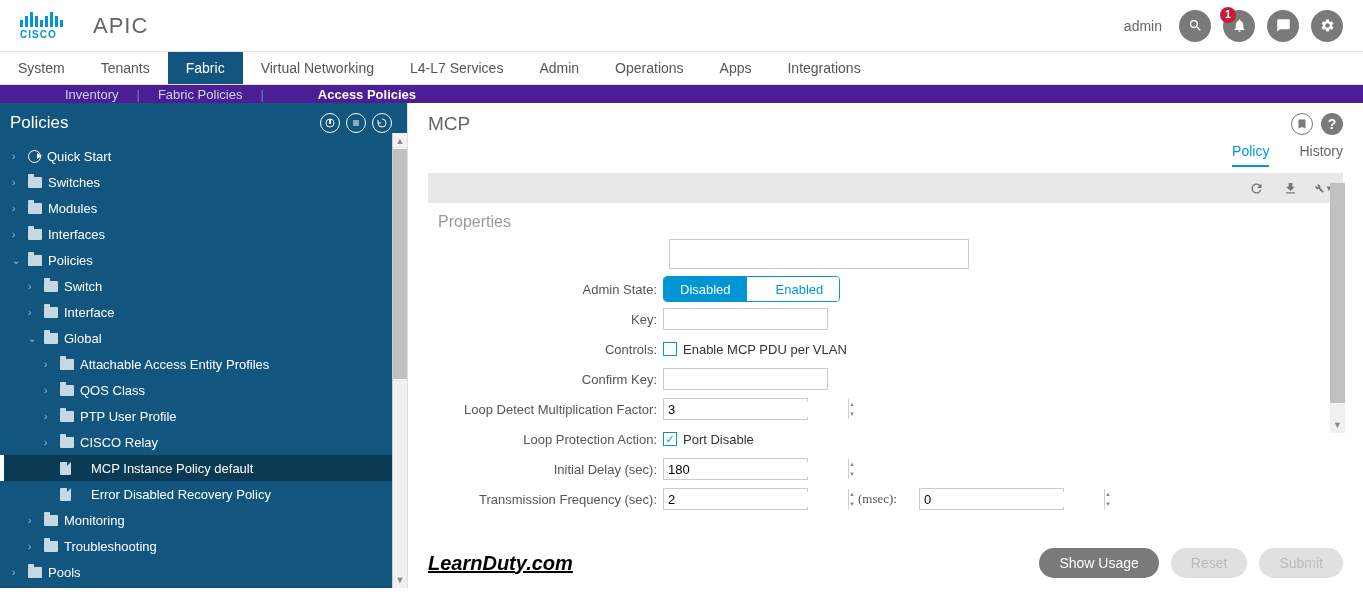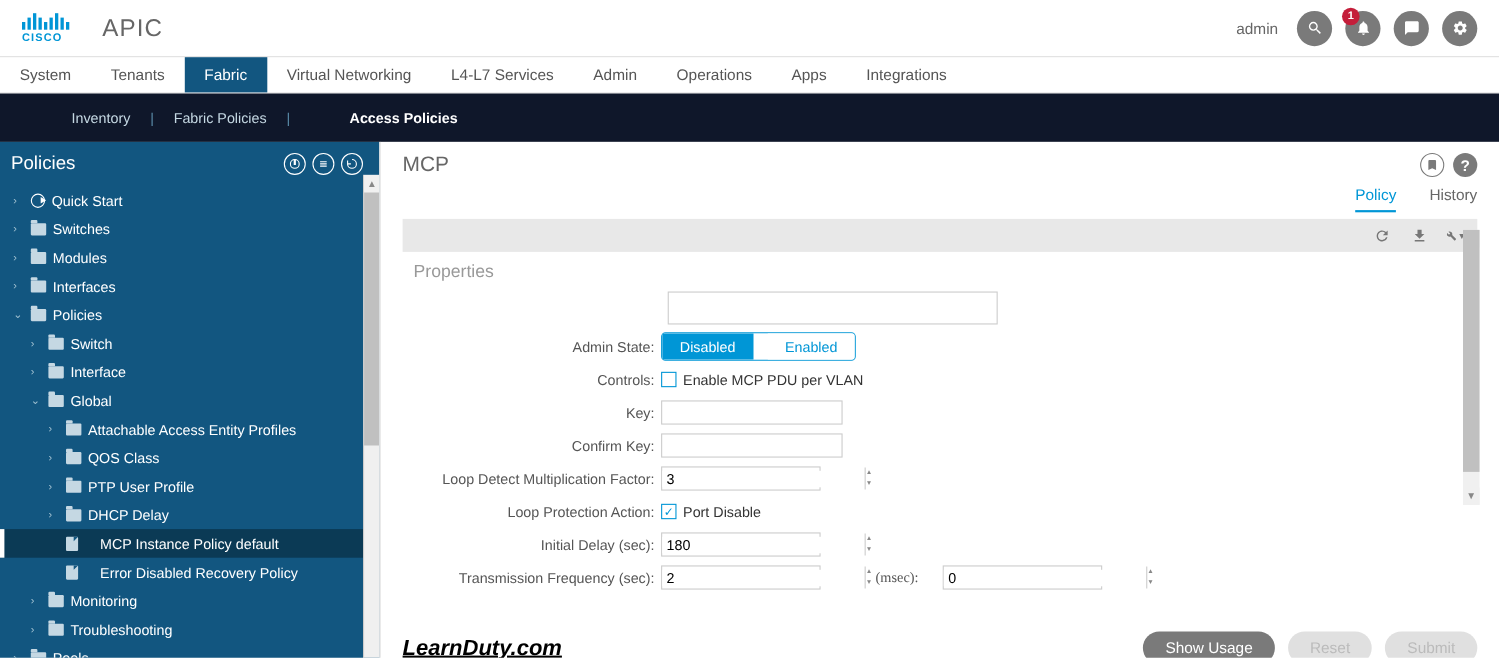--- a/index.html
+++ b/index.html
@@ -17,30 +17,30 @@
 .icon-btn { width: 32px; height: 32px; border-radius: 50%; background: #7a7a7a; display: flex; align-items: center; justify-content: center; cursor: pointer; position: relative; }
 .icon-btn svg { fill: #fff; }
 .badge { position: absolute; top: -3px; left: -3px; width: 16px; height: 16px; background: #c41e3a; border-radius: 50%; color: #fff; font-size: 10px; font-weight: bold; display: flex; align-items: center; justify-content: center; }
 
 
 .nav-primary { display: flex; height: 33px; border-bottom: 1px solid #e0e0e0; }
 .nav-item { padding: 0 18px; display: flex; align-items: center; font-size: 14px; color: #555; cursor: pointer; }
 .nav-item.active { background: #125680; color: #fff; }
 
 
-.nav-secondary { background: #0f172a; height: 44px; display: flex; align-items: center; padding-left: 65px; gap: 18px; font-size: 13px; }
+.nav-secondary { background: #4c1d95; height: 18px; display: flex; align-items: center; padding-left: 65px; gap: 18px; font-size: 13px; }
 .nav-sec-item { color: #c5d8e3; cursor: pointer; }
 .nav-sec-item.active { color: #fff; font-weight: bold; margin-left: 36px; }
 .nav-sep { color: #5a8ca8; }
 
 
 .main { display: flex; height: calc(598px - 52px - 33px - 28px); }
 
 
-.sidebar { width: 345px; background: #125680; color: #fff; position: relative; overflow: hidden; }
+.sidebar { width: 407px; background: #125680; color: #fff; position: relative; overflow: hidden; }
 .sidebar-header { display: flex; align-items: center; justify-content: space-between; padding: 10px 15px 10px 10px; }
 .sidebar-title { font-size: 17px; font-weight: 400; }
 .sidebar-tools { display: flex; gap: 6px; }
 .tool-circle { width: 20px; height: 20px; border: 1.5px solid #fff; border-radius: 50%; display: flex; align-items: center; justify-content: center; cursor: pointer; font-size: 10px; }
 .sidebar-scrollbar { position: absolute; right: 0; top: 30px; width: 15px; height: calc(100% - 30px); background: #f0f0f0; border-left: 1px solid #ccc; }
 .sb-arrow { height: 16px; background: #f0f0f0; display: flex; align-items: center; justify-content: center; color: #888; font-size: 9px; }
 .sb-thumb { position: absolute; top: 16px; width: 15px; height: 230px; background: #c0c0c0; }
 
 .tree { padding: 0 15px 0 0; font-size: 13px; }
 .tree-item { display: flex; align-items: center; height: 26px; padding-left: 12px; cursor: pointer; gap: 6px; white-space: nowrap; }
@@ -247,21 +247,21 @@
           <span>QOS Class</span>
         </div>
       <div class="tree-item indent-2">
           <span class="chevron">›</span>
           <span class="folder-icon"></span>
           <span>PTP User Profile</span>
         </div>
       <div class="tree-item indent-2">
           <span class="chevron">›</span>
           <span class="folder-icon"></span>
-          <span>DHCP Delay</span>
+          <span>CISCO Relay</span>
         </div>
       <div class="tree-item indent-3 selected">
           <span class="file-icon"></span>
           <span>MCP Instance Policy default</span>
         </div>
       <div class="tree-item indent-3">
           <span class="file-icon"></span>
           <span>Error Disabled Recovery Policy</span>
         </div>
       <div class="tree-item indent-1">
@@ -333,30 +333,30 @@
 
         <div class="form-row">
           <div class="form-label">Admin State:</div>
           <div class="toggle-group">
             <div class="toggle-opt active">Disabled</div>
             <div class="toggle-opt">Enabled</div>
           </div>
         </div>
 
         <div class="form-row">
+          <div class="form-label">Key:</div>
+          <input class="text-input" type="password" style="">
+        </div>
+
+        <div class="form-row">
           <div class="form-label">Controls:</div>
           <div class="checkbox-wrap">
             <span class="cbox"></span>
             <span>Enable MCP PDU per VLAN</span>
           </div>
-        </div>
-
-        <div class="form-row">
-          <div class="form-label">Key:</div>
-          <input class="text-input" type="password" style="">
         </div>
 
         <div class="form-row">
           <div class="form-label">Confirm Key:</div>
           <input class="text-input" type="password" style="">
         </div>
 
         <div class="form-row">
           <div class="form-label">Loop Detect Multiplication Factor:</div>
           <div class="num-input">

